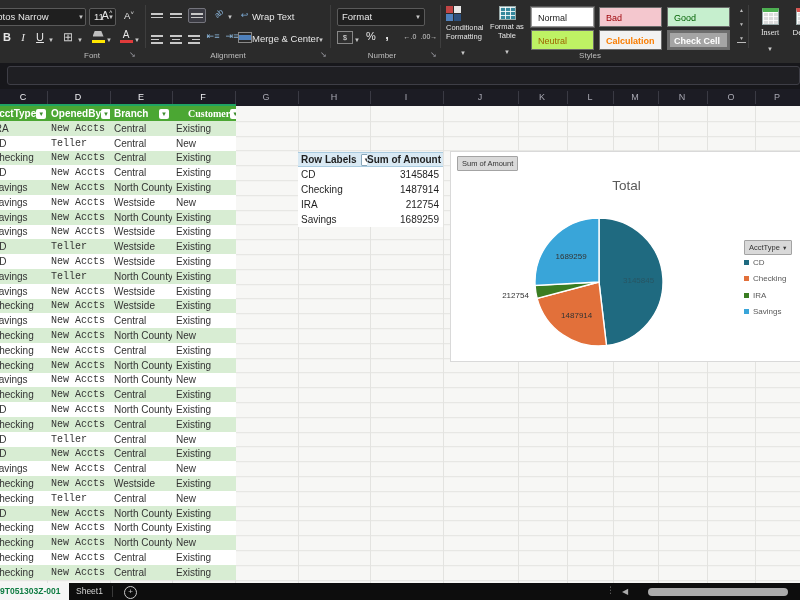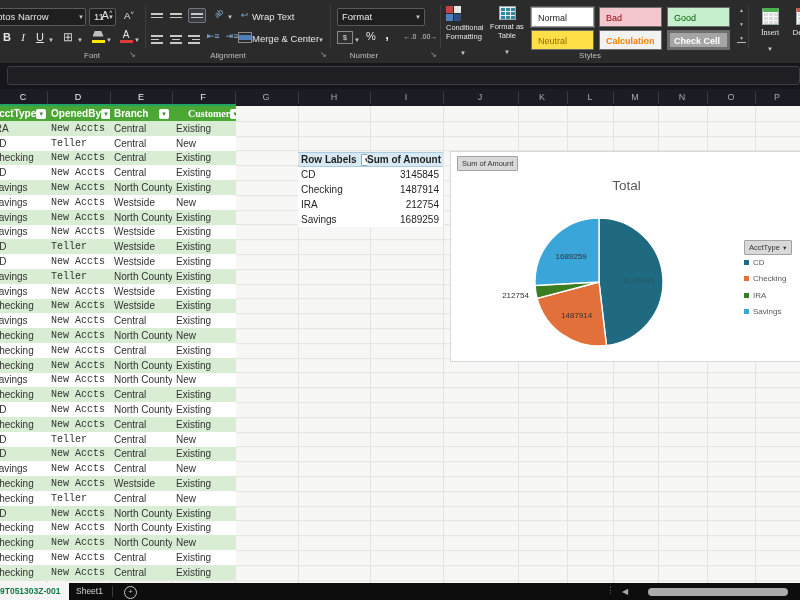--- a/index.html
+++ b/index.html
@@ -168,21 +168,21 @@
       <div class="inputbox" style="left:337px;top:8px;width:88px;">
         <span>Format</span>
       </div>
       <span class="ddarrow" style="left:415px;top:14px;">▼</span>
       <div class="rbtn" style="left:337px;top:31px;width:14px;height:11px;border:1px solid #888;background:#2F2F2F;font-size:7px;line-height:11px;">$</div>
       <span class="ddarrow" style="left:354px;top:37px;">▼</span>
       <div class="rbtn" style="left:364px;top:30px;width:14px;font-size:11px;">%</div>
       <div class="rbtn" style="left:382px;top:27px;width:10px;font-size:13px;font-weight:bold;">,</div>
       <div class="rbtn" style="left:401px;top:33px;width:18px;font-size:7px;color:#D0D0D0;">←.0</div>
       <div class="rbtn" style="left:420px;top:33px;width:18px;font-size:7px;color:#D0D0D0;">.00→</div>
-      <div class="grp-label" style="left:364px;text-align:center;">Number</div>
+      <div class="grp-label" style="left:382px;text-align:center;">Number</div>
       <span class="launcher" style="left:430px;top:50px;">↘</span>
 
       <div class="vsep" style="left:440px;"></div>
 
       <div class="rbtn" style="left:446px;top:6px;width:34px;">
         <div class="minigrid" style="margin:0 auto;">
           <span style="background:#C24545;"></span>
             <span style="background:#E8E8E8;"></span>
           <span style="background:#4F81BD;"></span>
             <span style="background:#2C4F7C;"></span>
@@ -192,21 +192,21 @@
       </div>
       <div class="rbtn" style="left:488px;top:6px;width:38px;">
         <div class="tblicon" style="margin:0 auto;background-color:#35879C;"></div>
         <div style="font-size:7.5px;line-height:8.5px;margin-top:3px;">Format as Table</div>
         <span class="ddarrow" style="position:static;">▼</span>
       </div>
       <div id="stylegallery" class="abs" style="left:531px;top:7px;width:203px;height:44px;">
           <div class="stylecell" style="left: 0px; top: 0px; background: rgb(255, 255, 255); color: rgb(26, 26, 26); border: 1px solid rgb(153, 153, 153); box-shadow: rgb(85, 85, 85) 0px 0px 0px 1px;">Normal</div>
           <div class="stylecell" style="left: 68px; top: 0px; background: rgb(244, 199, 206); color: rgb(156, 0, 6);">Bad</div>
           <div class="stylecell" style="left: 136px; top: 0px; background: rgb(198, 239, 206); color: rgb(0, 97, 0);">Good</div>
-          <div class="stylecell" style="left: 0px; top: 23px; background: #fde047; color: rgb(156, 101, 0);">Neutral</div>
+          <div class="stylecell" style="left: 0px; top: 23px; background: #bef264; color: rgb(156, 101, 0);">Neutral</div>
           <div class="stylecell" style="left: 68px; top: 23px; background: rgb(242, 242, 242); color: rgb(250, 125, 0); font-weight: bold;">Calculation</div>
           <div class="stylecell" style="left: 136px; top: 23px; background: rgb(165, 165, 165); color: rgb(255, 255, 255); font-weight: bold; box-shadow: rgb(110, 110, 110) 0px 0px 0px 2px inset;">Check Cell</div>
         </div>
       <div class="rbtn" style="left:737px;top:7px;width:9px;font-size:5px;color:#BBB;line-height:7px;">▲</div>
       <div class="rbtn" style="left:737px;top:21px;width:9px;font-size:5px;color:#BBB;line-height:7px;">▼</div>
       <div class="rbtn" style="left:737px;top:35px;width:9px;font-size:5px;color:#BBB;line-height:7px;border-bottom:1px solid #bbb;">▼</div>
       <div class="grp-label" style="left:590px;">Styles</div>
 
       <div class="vsep" style="left:748px;"></div>
 

